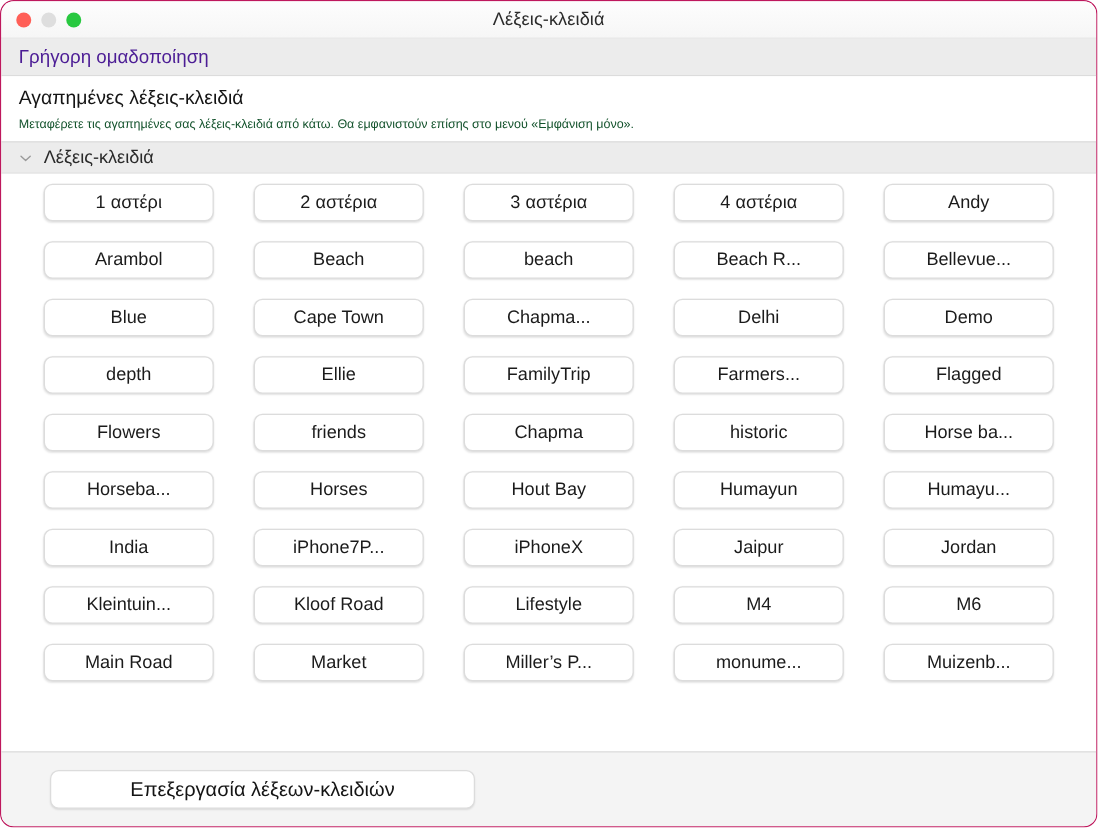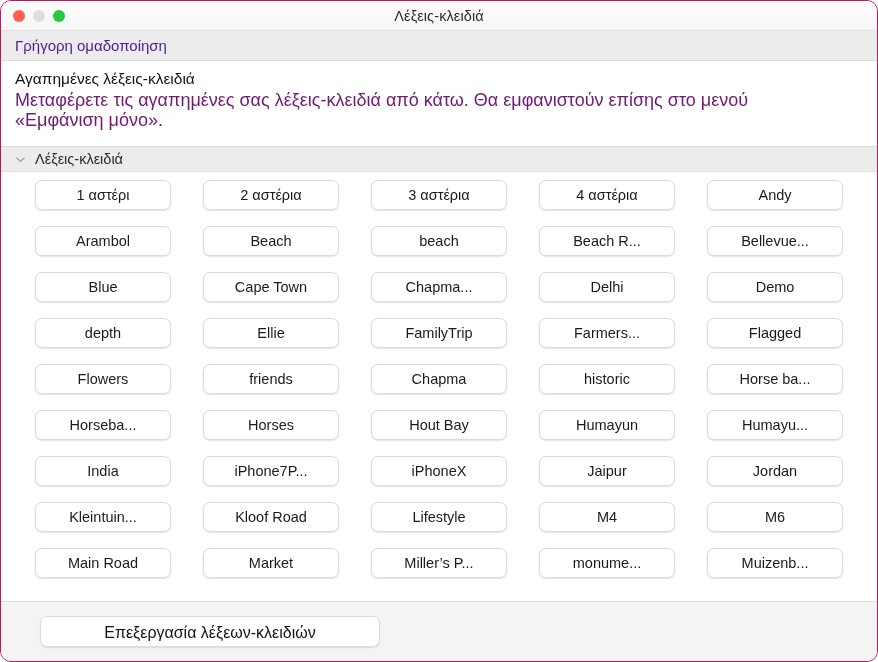--- a/index.html
+++ b/index.html
@@ -72,32 +72,32 @@
   }
   .toolbar-row .label {
     font-size: 15px;
     color: #4c1d95;
   }
 
   
   .desc {
     flex: 0 0 auto;
     background: #ffffff;
-    padding: 8px 14px 16px 14px;
+    padding: 8px 14px 3px 14px;
     box-sizing: border-box;
   }
   .desc .heading {
     font-size: 15.5px;
     color: #141414;
     line-height: 20px;
     margin-bottom: 1px;
   }
   .desc .body {
-    font-size: 18px;
-    color: #701a75;
+    font-size: 10px;
+    color: #14532d;
     line-height: 20px;
     max-width: 810px;
   }
 
   
   .section-header {
     flex: 0 0 26px;
     height: 26px;
     background: #ececec;
     border-top: 1px solid #dcdcdc;

